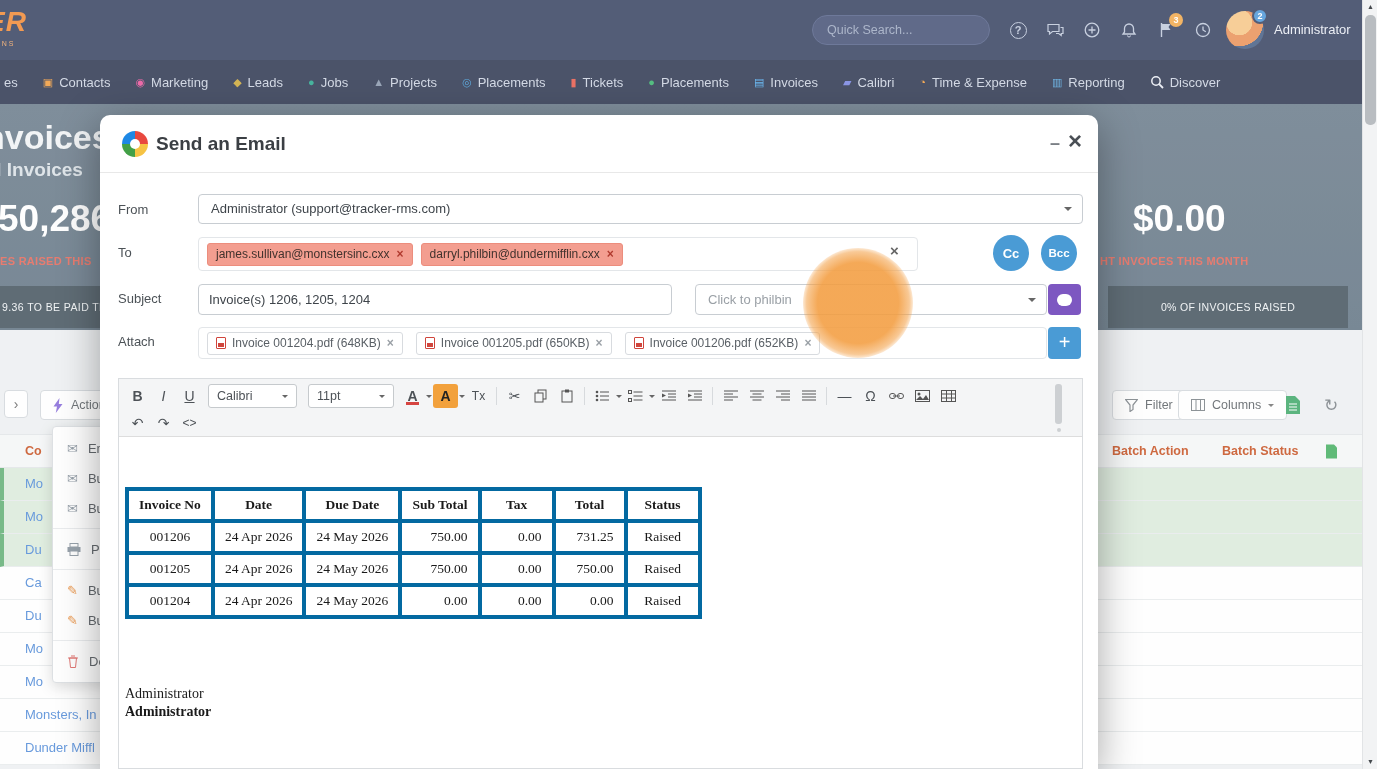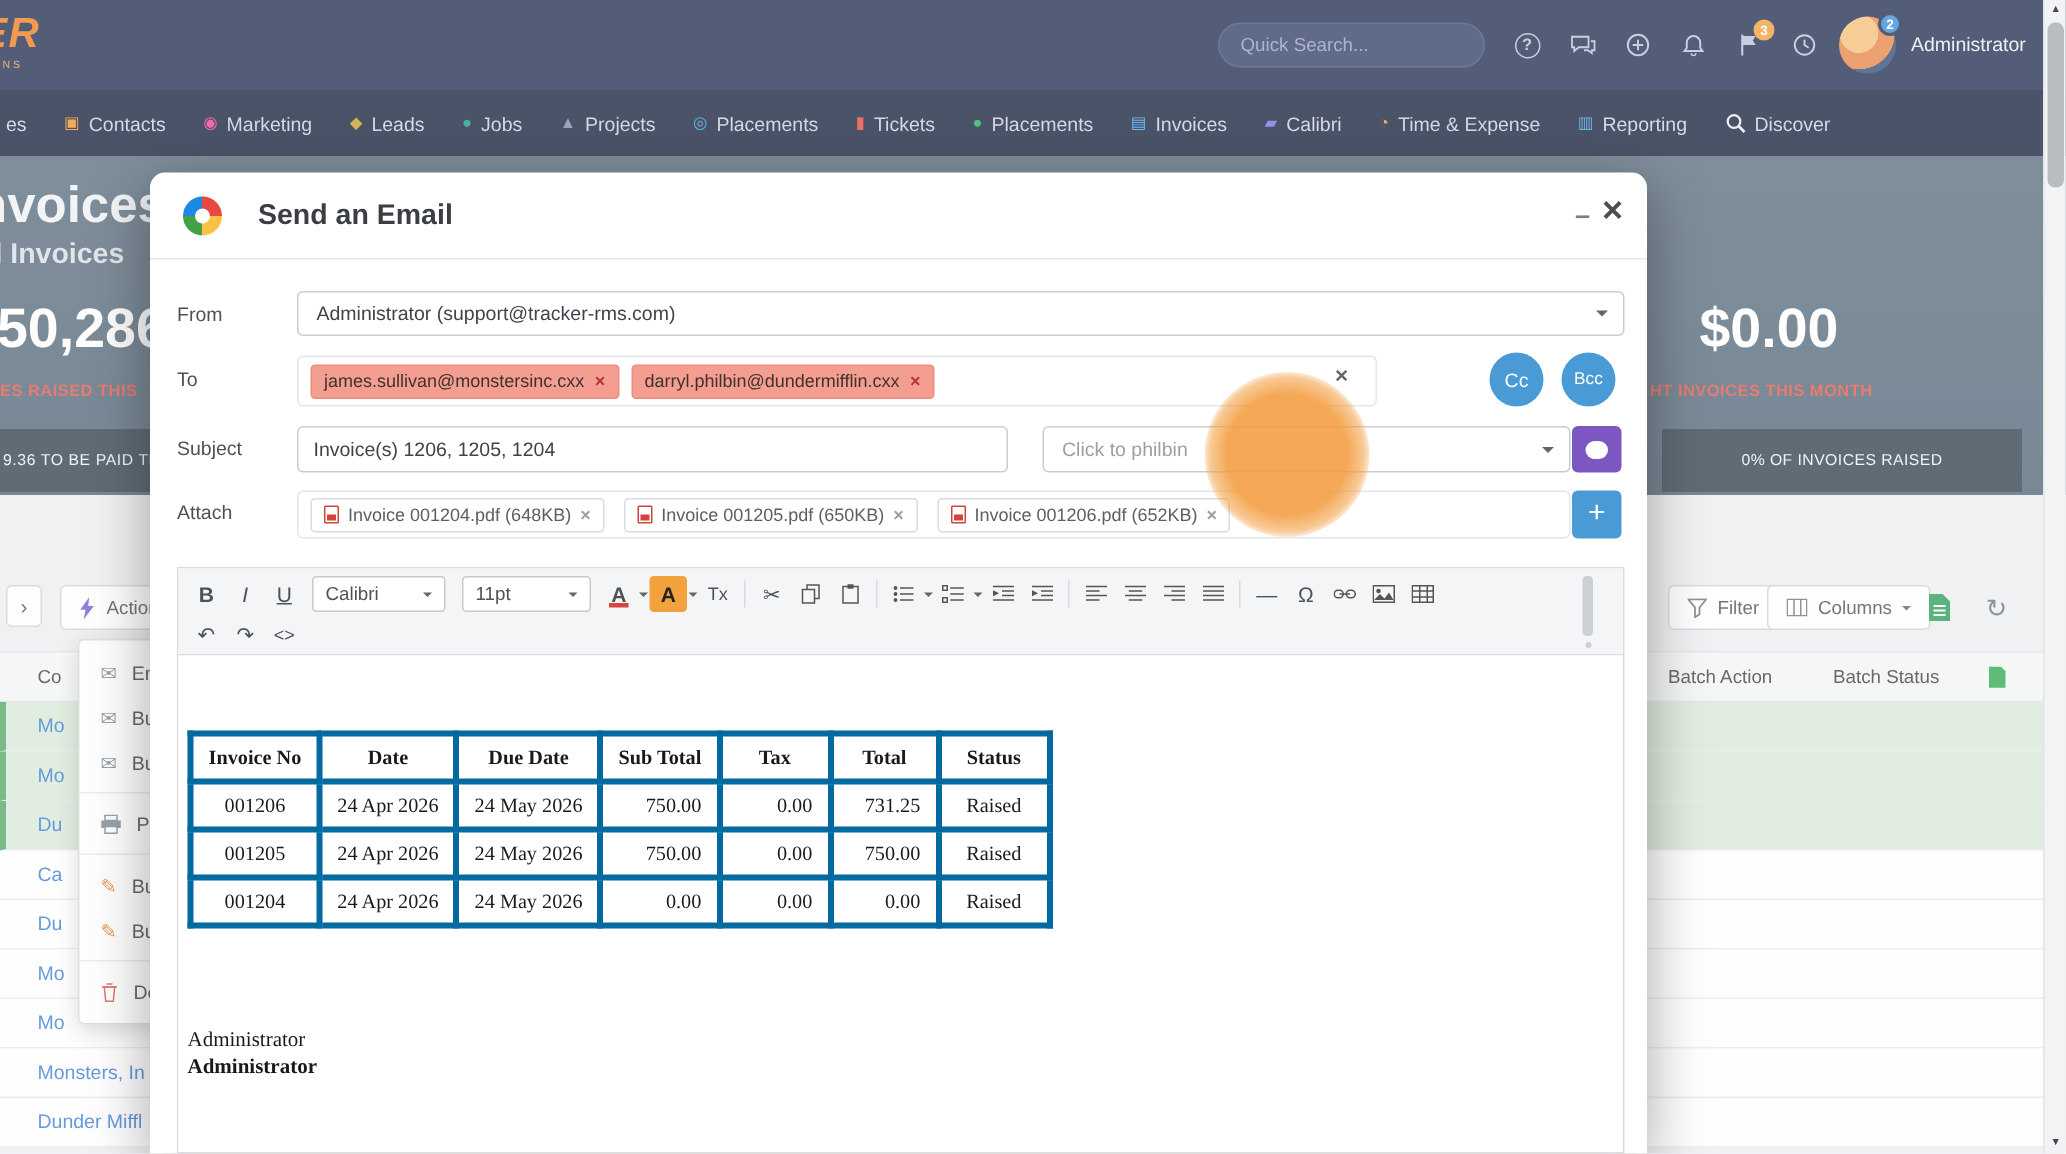--- a/index.html
+++ b/index.html
@@ -55,21 +55,21 @@
   .chev-btn{position:absolute;left:4px;top:60px;width:24px;height:28px;background:#fff;border:1px solid #cfd4d9;border-radius:4px;color:#555;text-align:center;line-height:26px;font-size:14px}
   .action-btn{left:40px;top:60px}
   .filter-btn{left:1112px;top:60px}
   .columns-btn{left:1178px;top:60px}
   .iconbtn{position:absolute;width:26px;height:26px;display:flex;align-items:center;justify-content:center}
   .green-btn{left:1280px;top:62px}
   .refresh-btn{left:1318px;top:62px;color:#6f767c;font-size:17px}
   .tcaret{width:0;height:0;border:3.5px solid transparent;border-top-color:#666;margin-top:4px}
 
   .grid-head{position:absolute;top:104px;left:0;width:1362px;height:34px;background:#f4f6f7;border-top:1px solid #dfe3e6;border-bottom:1px solid #dfe3e6}
-  .grid-head span{position:absolute;top:0;line-height:32px;font-size:12.5px;font-weight:400;color:#404040;white-space:nowrap}
+  .grid-head span{position:absolute;top:0;line-height:32px;font-size:12.5px;font-weight:700;color:#c2410c;white-space:nowrap}
   .g-rows{position:absolute;top:138px;left:0;width:1362px}
   .g-row{height:33px;background:#fff;border-bottom:1px solid #e6e9eb;position:relative}
   .g-row.hl{background:#d9ead9;border-left:4px solid #54a868}
   .g-row .co{position:absolute;left:25px;top:0;line-height:32px;font-size:13px;color:#3f7fd4;white-space:nowrap}
   .g-row.hl .co{left:21px}
 
   
   .menu{position:absolute;left:52px;top:426px;width:210px;background:#fff;border:1px solid #d5d9dd;border-radius:4px;box-shadow:0 4px 14px rgba(0,0,0,.18);padding:6px 0;z-index:5}
   .menu-item{height:30px;display:flex;align-items:center;gap:10px;padding:0 14px;font-size:13px;color:#3c4248;white-space:nowrap}
   .menu-sep{height:1px;background:#e4e7ea;margin:5px 0}
@@ -77,37 +77,37 @@
   .mi-pen{color:#e67e22;font-size:13px}
 
   
   .backdrop{position:absolute;inset:0;background:rgba(250,251,252,.22);z-index:8}
 
   
   .modal{position:absolute;left:100px;top:115px;width:998px;height:654px;background:#fff;border-radius:10px 10px 0 0;box-shadow:0 10px 40px rgba(0,0,0,.35);z-index:10}
   .m-head{height:58px;border-bottom:1px solid #e8e8e8;display:flex;align-items:center;padding:0 22px;position:relative}
   .m-icon{width:26px;height:26px;border-radius:50%;background:conic-gradient(#e8483f 0 90deg,#f6c344 90deg 180deg,#43a047 180deg 270deg,#1e88e5 270deg 360deg);position:relative}
   .m-icon::after{content:"";position:absolute;left:8px;top:8px;width:10px;height:10px;border-radius:50%;background:#fff}
-  .m-title{margin-left:24px;font-size:19px;font-weight:700;color:#3b3f44}
+  .m-title{margin-left:8px;font-size:19px;font-weight:700;color:#3b3f44}
   .m-min{position:absolute;left:950px;top:18px;color:#7a7f85;font-size:18px;font-weight:700}
   .m-close{position:absolute;left:968px;top:12px;color:#4a4f55;font-size:24px;font-weight:600}
 
   .f-label{position:absolute;left:18px;font-size:13px;color:#4c5257}
   .lab-from{top:87px}.lab-to{top:130px}.lab-subject{top:176px}.lab-attach{top:219px}
 
   .selectish{position:absolute;border:1px solid #c8cdd2;border-radius:4px;font-size:13px;color:#3e444a;padding:0 26px 0 12px;background:#fff}
   .selectish::after{content:"";position:absolute;right:10px;top:50%;margin-top:-2px;border:4px solid transparent;border-top-color:#666}
   .from-select{left:98px;top:79px;width:885px;height:30px;line-height:28px}
   .template-dd{left:595px;top:169px;width:352px;height:31px;line-height:29px;color:#9aa0a6}
 
   .to-box{position:absolute;left:98px;top:122px;width:720px;height:34px;border:1px solid #e3e6e9;border-radius:4px;display:flex;align-items:center;gap:8px;padding:0 8px}
   .tag-r{background:#f39e90;border:1px solid #ec8d7d;border-radius:3px;height:23px;display:flex;align-items:center;padding:0 8px;font-size:12px;color:#41322d;gap:7px;white-space:nowrap}
   .tag-x{color:#b03a2e;font-weight:700;font-size:12px}
   .to-clear{position:absolute;left:790px;top:127px;color:#666;font-weight:700;font-size:15px}
-  .pillbtn{position:absolute;width:36px;height:36px;border-radius:50%;background:#4a9bd5;color:#fff;display:flex;align-items:center;justify-content:center;font-weight:400}
+  .pillbtn{position:absolute;width:36px;height:36px;border-radius:50%;background:#4a9bd5;color:#fff;display:flex;align-items:center;justify-content:center;font-weight:700}
   .cc{left:893px;top:120px;font-size:13px}
   .bcc{left:941px;top:120px;font-size:11.5px}
 
   .subject-input{position:absolute;left:98px;top:169px;width:474px;height:31px;border:1px solid #c8cdd2;border-radius:4px;padding:0 10px;font-size:13px;color:#3e444a;outline:none}
   .wa-btn{position:absolute;left:948px;top:169px;width:33px;height:31px;border-radius:4px;background:#7d57c1;display:flex;align-items:center;justify-content:center}
   .bubble{width:15px;height:12px;background:#fff;border-radius:6px;position:relative}
   .bubble::after{content:"";position:absolute;left:2px;bottom:-3px;border:3px solid transparent;border-top-color:#fff}
 
   .attach-box{position:absolute;left:98px;top:212px;width:849px;height:32px;border:1px solid #e3e6e9;border-radius:4px;display:flex;align-items:center;gap:13px;padding:0 8px}
   .file-tag{height:23px;background:#fff;border:1px solid #d8dbdf;border-radius:3px;display:flex;align-items:center;gap:6px;padding:0 8px;font-size:12px;color:#5a6066;white-space:nowrap}

